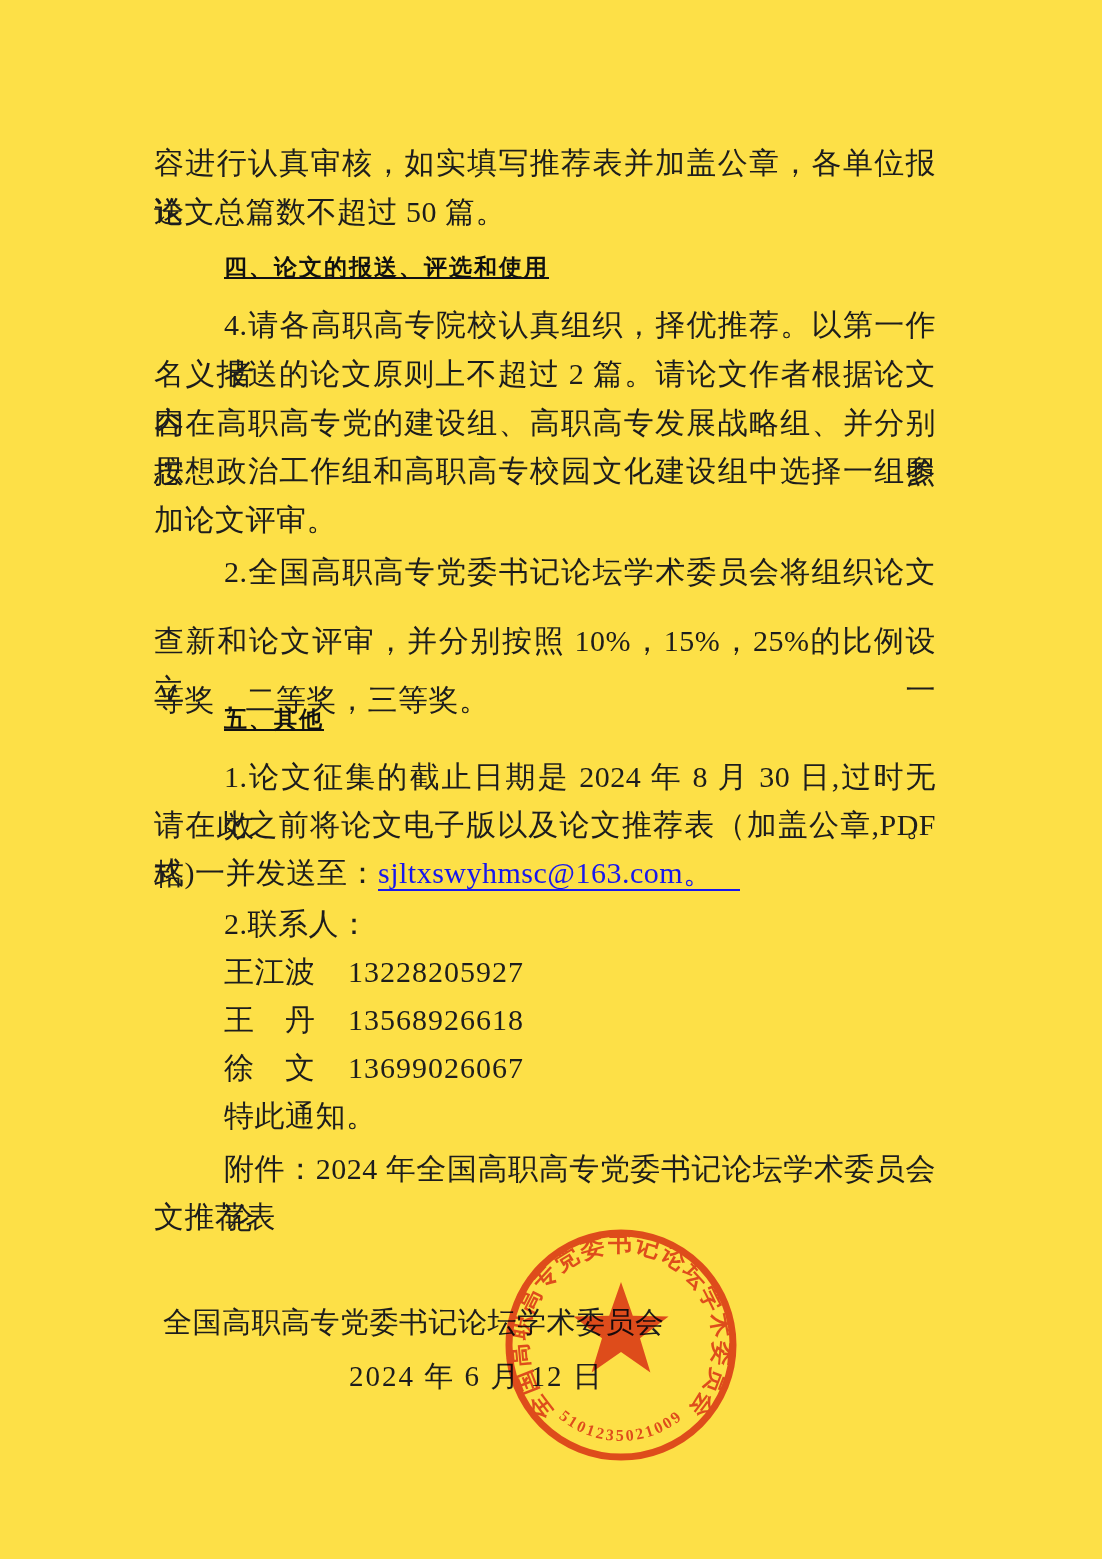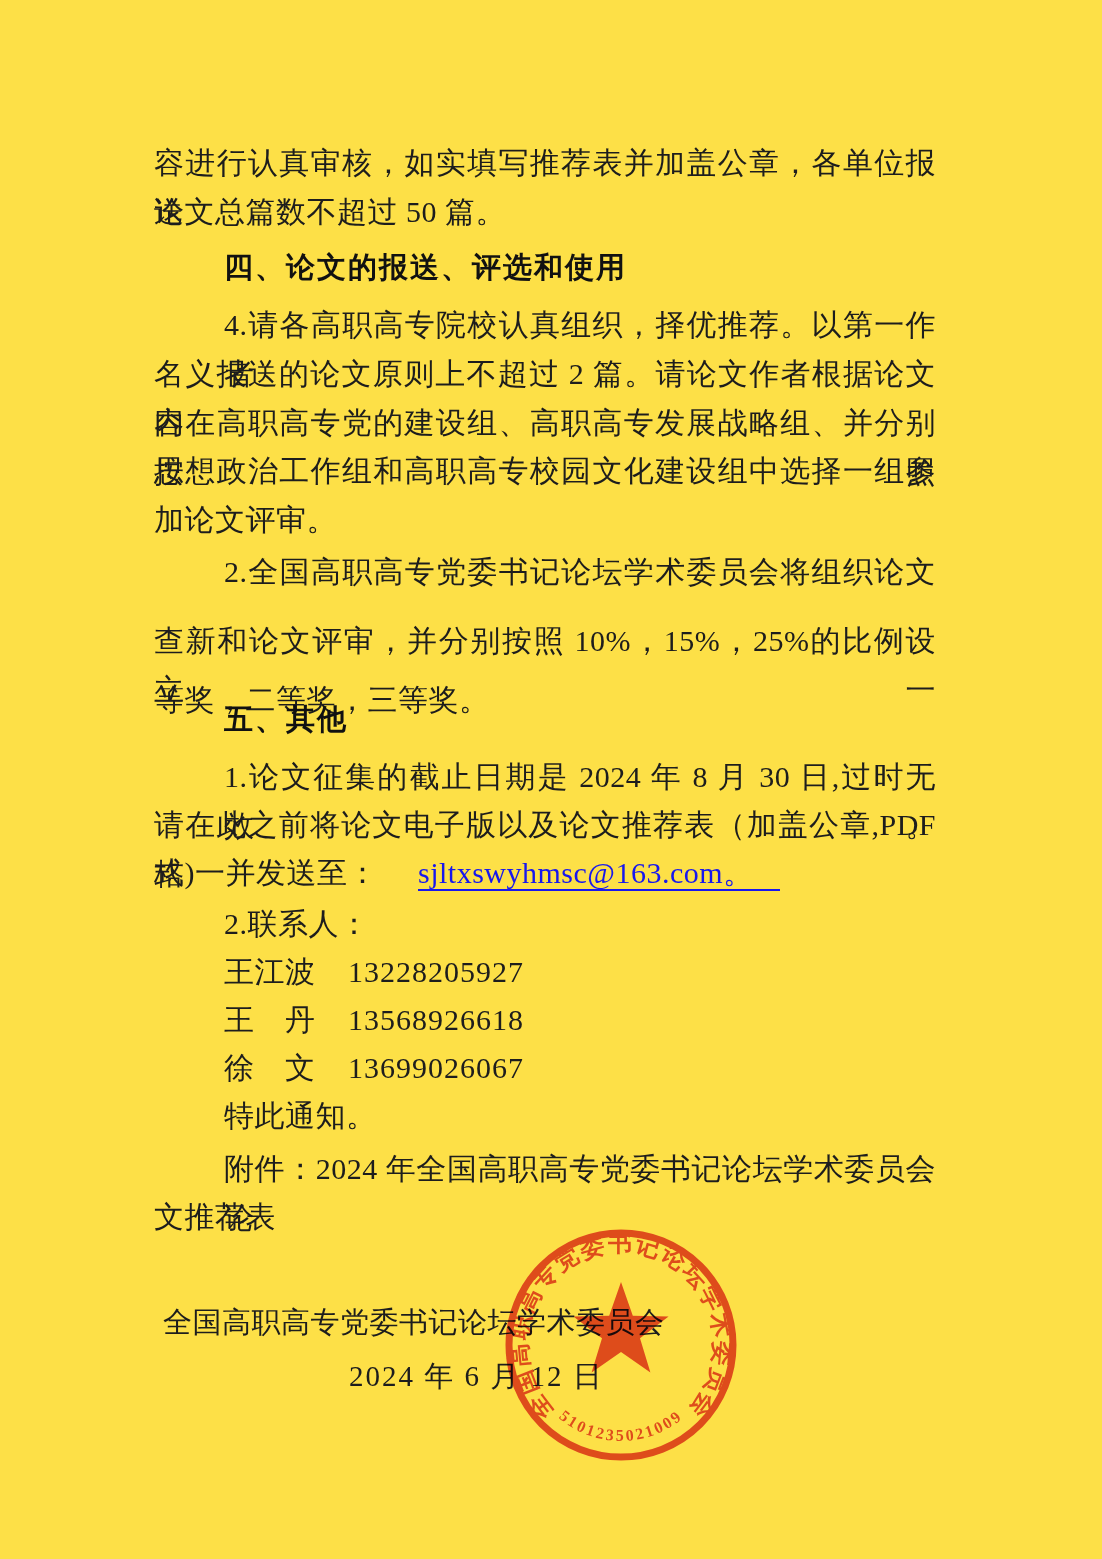--- a/index.html
+++ b/index.html
@@ -24,42 +24,42 @@
   .indent { left: 70px; width: 712px; }
   .fill {
     white-space: normal;
     text-align: justify;
     text-align-last: justify;
     -moz-text-align-last: justify;
   }
   .heading {
     font-family: "Liberation Sans", "DejaVu Sans", sans-serif;
     font-weight: bold;
-    font-size: 29px;
+    font-size: 23px;
     color: #111111;
     letter-spacing: 2px;
+    text-decoration: underline;
   }
   .t138{top:138px}.t187{top:187px}.t243{top:243px}.t300{top:300px}
   .t349{top:349px}.t398{top:398px}.t446{top:446px}.t495{top:495px}
   .t547{top:547px}.t595{top:616px}.t644{top:675px}.t695{top:695px}
   .t752{top:752px}.t800{top:800px}.t848{top:848px}.t899{top:899px}
   .t947{top:947px}.t995{top:995px}.t1043{top:1043px}.t1091{top:1091px}
   .t1144{top:1144px}.t1192{top:1192px}
 
   .contact-name { display: inline-block; width: 116px; }
   .contact-phone { letter-spacing: 1px; }
 
   .email {
     color: #1717ee;
     text-decoration: none;
     border-bottom: 2px solid #1717ee;
     padding-right: 26px;
     white-space: pre;
     cursor: pointer;
-    margin-left: 40px;
   }
 
   .sig-line {
     position: absolute;
     font-size: 29px; line-height: 49px; height: 49px;
     white-space: nowrap; letter-spacing: 0.5px;
   }
   .sig-org  { left: 163px; top: 1298px; }
   .sig-date { left: 349px; top: 1352px; letter-spacing: 2px; }
 

